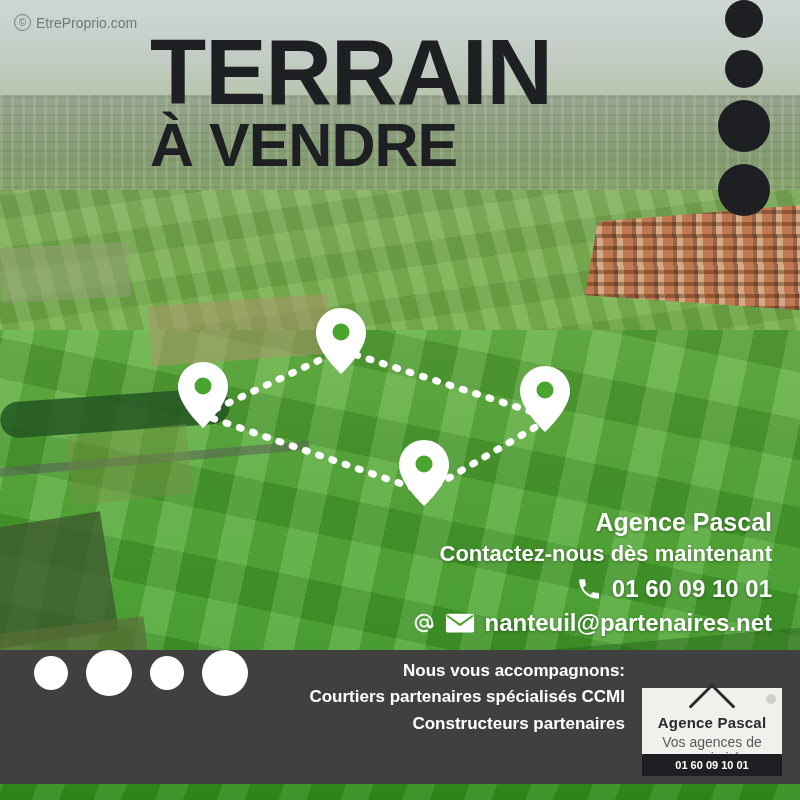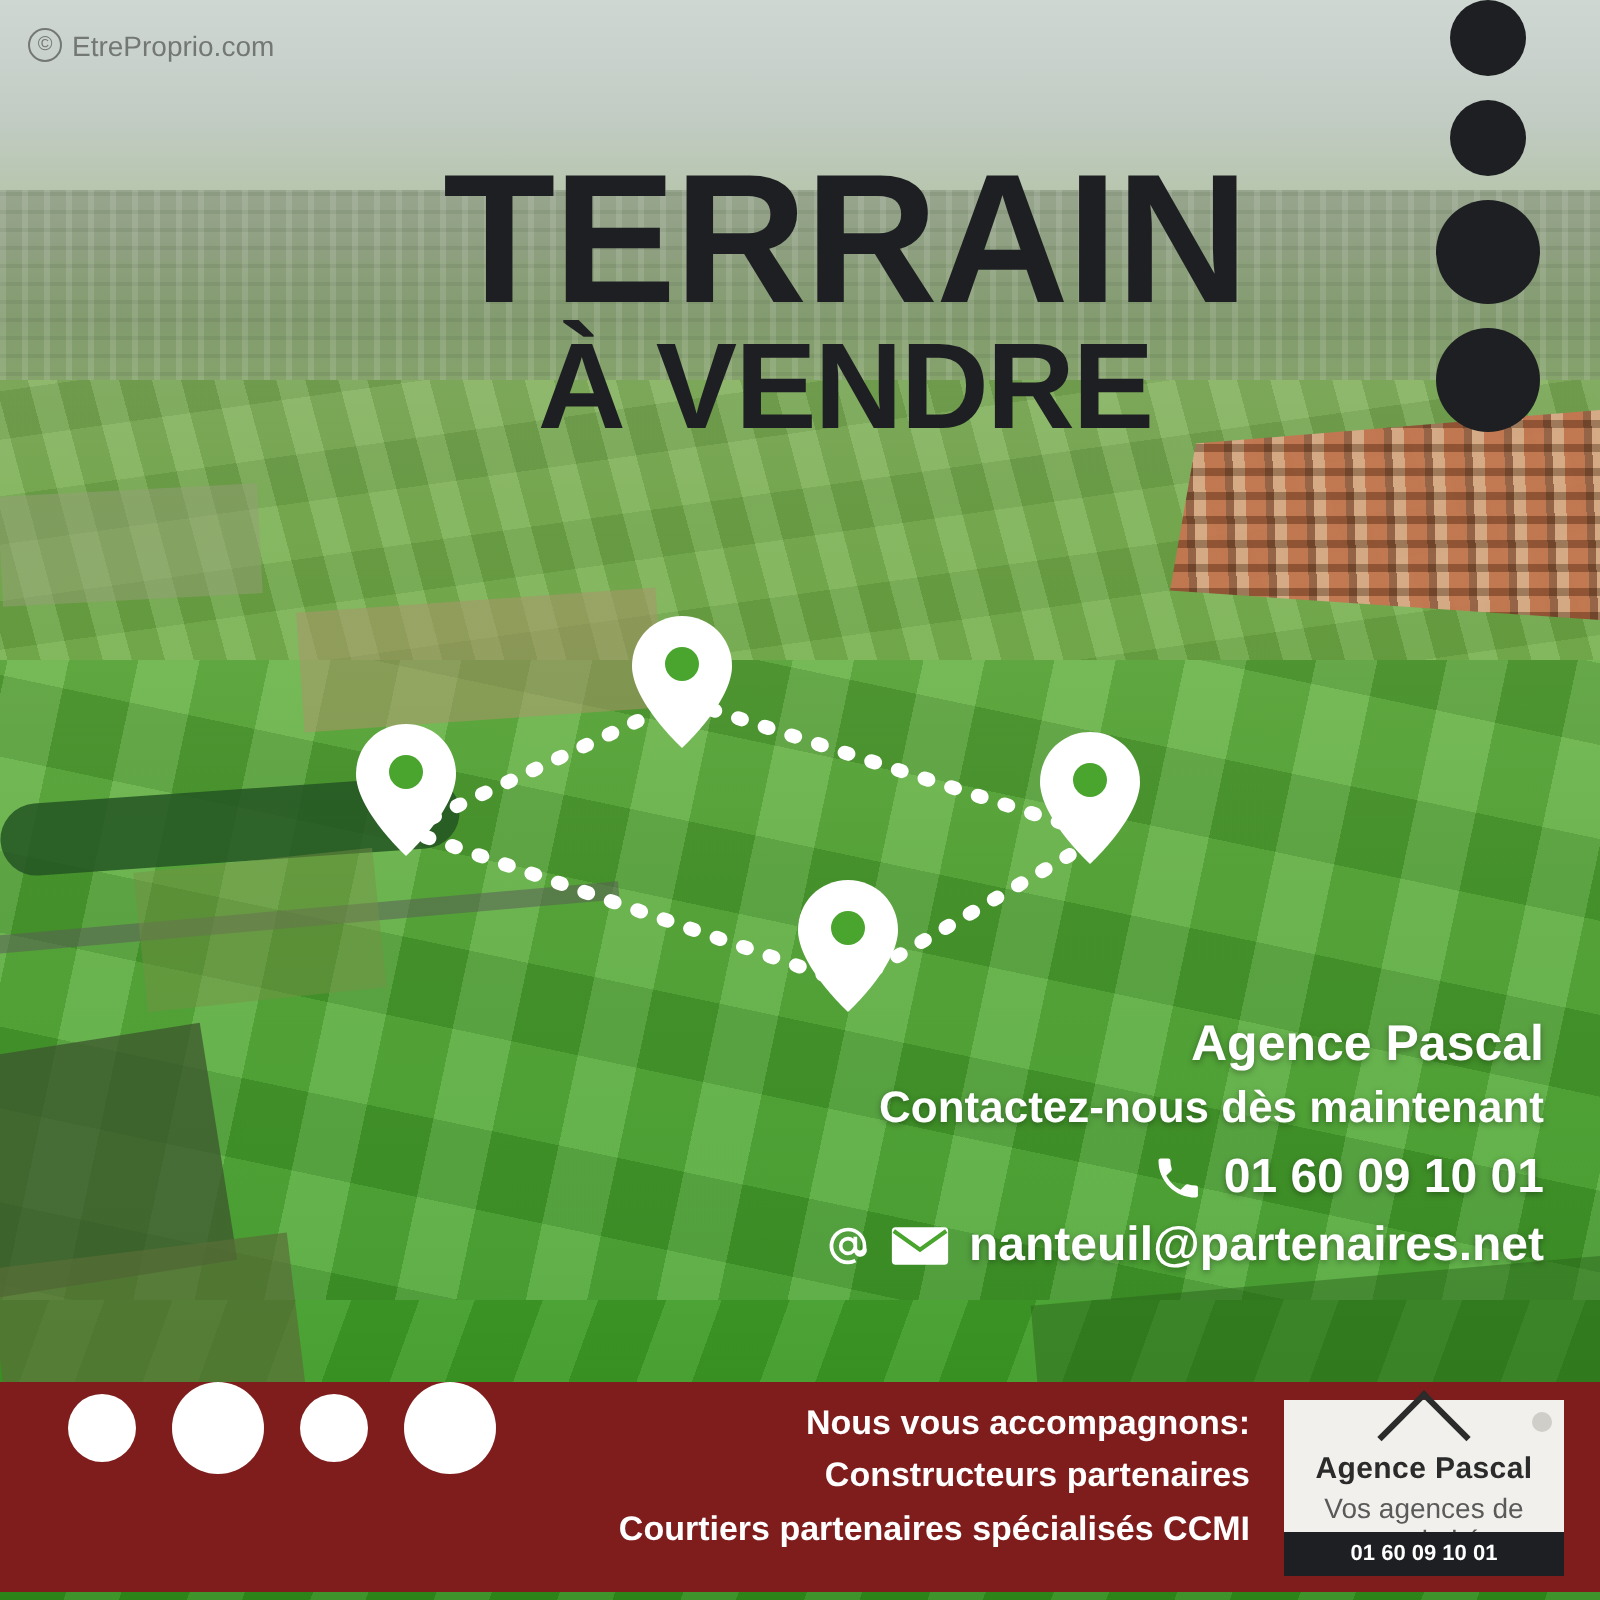--- a/index.html
+++ b/index.html
@@ -124,22 +124,20 @@
 
   
   .headline {
     position: absolute;
     left: 150px; top: 28px;
     width: 545px;
     color: #1d1f22;
     font-weight: 700;
     letter-spacing: -1px;
     line-height: .96;
-    text-align: center;
-    margin-top: 48px;
   }
   .headline .l1 { font-size: 92px; display: block; }
   .headline .l2 { font-size: 61px; display: block; }
 
   
   .dots-tr { position: absolute; right: 30px; top: 0; }
   .dots-tr .d {
     width: 38px; height: 38px; border-radius: 50%;
     background: #1d1f22; margin-bottom: 12px;
   }
@@ -172,22 +170,22 @@
   .contact .cta { font-size: 22px; font-weight: 700; margin-bottom: 8px; }
   .contact .line {
     display: flex; align-items: center; justify-content: flex-end; gap: 10px;
     font-size: 24px; font-weight: 700; margin-top: 6px;
   }
   .contact .line .ic { display: inline-flex; }
 
   
   .bottombar {
     position: absolute;
-    left: 0; bottom: 4px; width: 100%; height: 105px;
-    background: #7f1d1d;
+    left: 0; bottom: 16px; width: 100%; height: 134px;
+    background: #404040;
   }
   .bottombar .dots {
     position: absolute; left: 34px; top: 0px;
     display: flex; gap: 18px; align-items: center;
   }
   .bottombar .dots .d { width: 34px; height: 34px; border-radius: 50%; background: #ffffff; }
   .bottombar .dots .d.big { width: 46px; height: 46px; }
   .bottom-text {
     position: absolute;
     right: 175px; top: 8px;
@@ -313,22 +311,22 @@
   <div class="bottombar">
     <div class="dots">
       <div class="d"></div>
       <div class="d big"></div>
       <div class="d"></div>
       <div class="d big"></div>
     </div>
 
     <div class="bottom-text">
       <div>Nous vous accompagnons:</div>
+      <div>Courtiers partenaires spécialisés CCMI</div>
       <div>Constructeurs partenaires</div>
-      <div>Courtiers partenaires spécialisés CCMI</div>
     </div>
 
     <div class="logo">
       <div class="roof"></div>
       <div class="dotdeco"></div>
       <div class="name">Agence Pascal</div>
       <div class="tag">Vos agences de proximité</div>
       <div class="phone">01 60 09 10 01</div>
     </div>
   </div>

